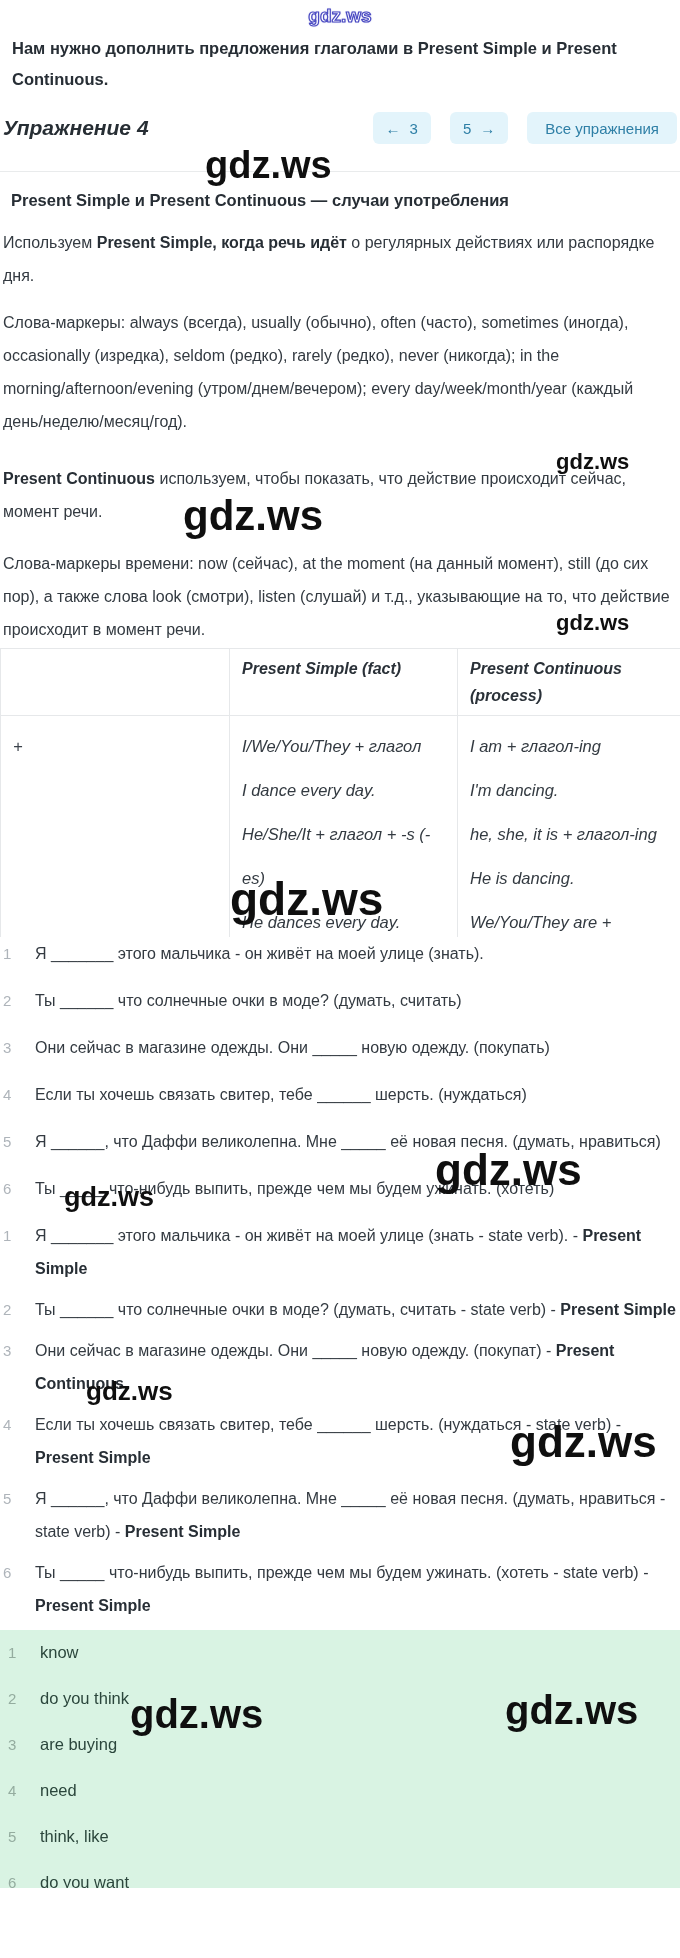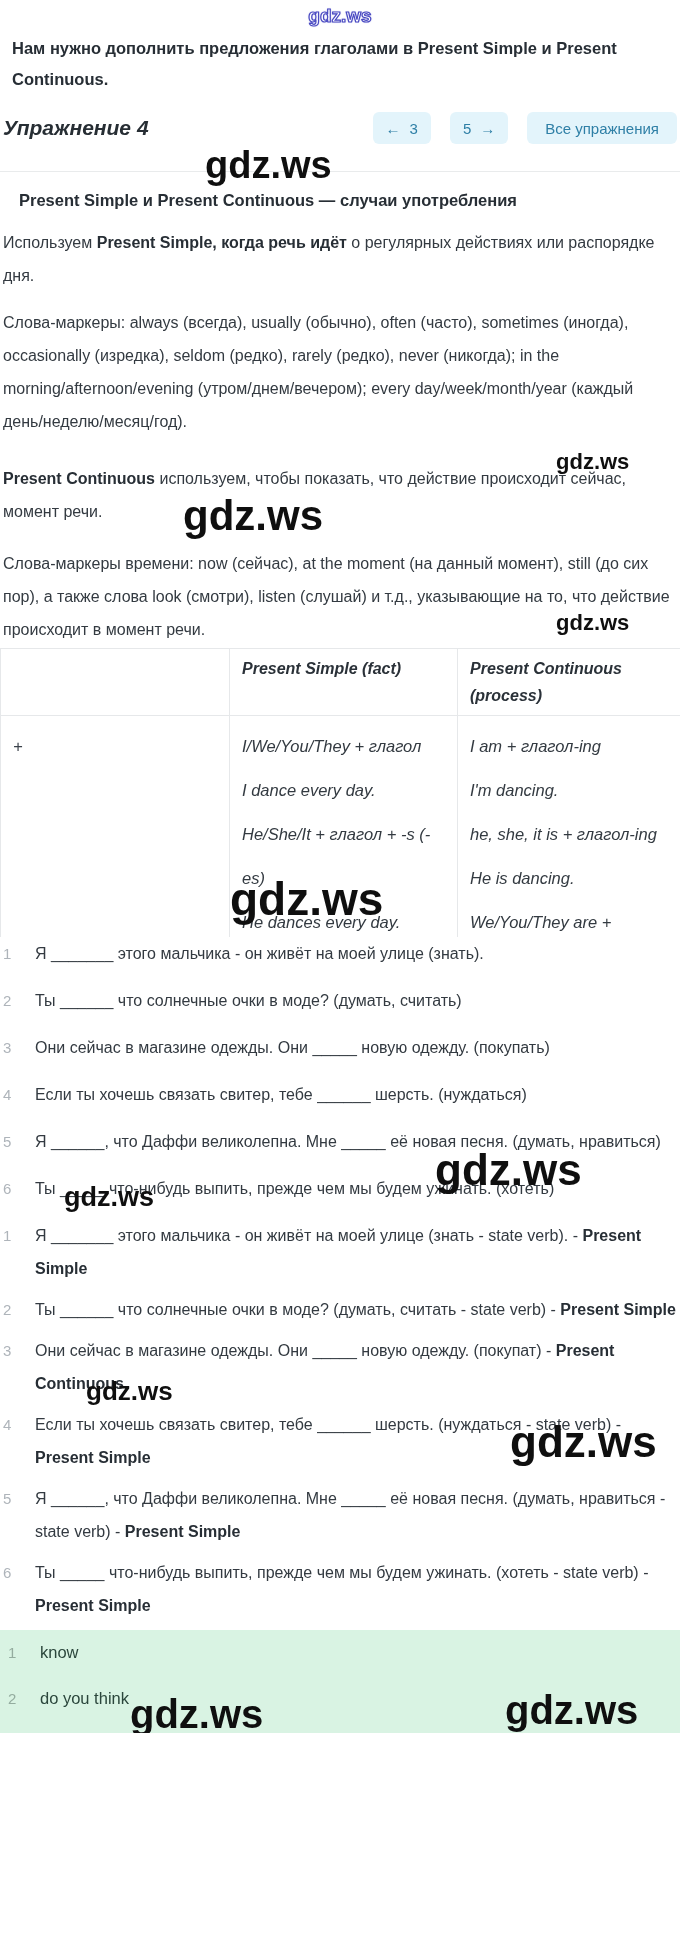--- a/index.html
+++ b/index.html
@@ -1,36 +1,36 @@
 <!DOCTYPE html>
 <html><head>
 <meta charset="utf-8">
 <style>
   html,body{margin:0;padding:0;background:#fff;}
   body{width:680px;font-family:"Liberation Sans",sans-serif;font-size:16px;color:#333a41;}
-  .page{position:relative;width:680px;height:1733px;overflow:hidden;}
+  .page{position:relative;width:680px;height:1958px;overflow:hidden;}
 
   
   .wm{position:absolute;font-weight:600;color:#0f0f0f;line-height:1;white-space:nowrap;z-index:5;}
   .wm-top{margin:5px 0 0;text-align:center;font-weight:700;font-size:19px;color:#fefeff;
           -webkit-text-stroke:1.2px #4a4ac2;text-shadow:0 0 1.5px rgba(74,74,194,.95);line-height:22px;}
 
   .intro{margin:6px 0 0;padding:0 12px;font-weight:700;font-size:16.5px;line-height:31px;color:#272e35;}
 
   .header-row{margin-top:16px;padding:0 3px;display:flex;justify-content:space-between;align-items:center;height:34px;}
   .page-title{font-size:21px;font-weight:700;color:#272e34;font-style:italic;}
   .nav-buttons{display:flex;gap:19px;align-items:center;}
   .btn{display:flex;align-items:center;gap:9px;height:32px;padding:0 13px;border:none;
        background:#e3f4fb;color:#2e7fa6;border-radius:6px;font-size:15px;font-weight:500;
        font-family:"Liberation Sans",sans-serif;cursor:pointer;}
   .btn-wide{padding:0 18px;}
 
   .divider{margin:26px 0 0;border:none;border-top:1px solid #e9ebec;}
 
-  .section-title{margin:16px 8px 0;padding:0 11px;font-weight:700;font-size:16.5px;line-height:24px;color:#272e35;}
+  .section-title{margin:16px 0 0;padding:0 11px;font-weight:700;font-size:16.5px;line-height:24px;color:#272e35;}
   .para{padding:0 3px;line-height:33px;margin:14px 0 0;}
   .p3{margin-top:24px;}
   .p4{margin-top:19px;}
   .para b{color:#272e35;}
 
   .table-wrap{margin-top:2px;height:289px;overflow:hidden;font-style:italic;}
   table.grammar{border-collapse:collapse;table-layout:fixed;width:680px;}
   table.grammar col.c1{width:229px;} table.grammar col.c2{width:228px;} table.grammar col.c3{width:223px;}
   table.grammar th,table.grammar td{border:1px solid #e6e8ea;vertical-align:top;text-align:left;}
   table.grammar th{padding:6px 12px;font-size:16px;font-weight:700;color:#2a3138;line-height:27px;}

